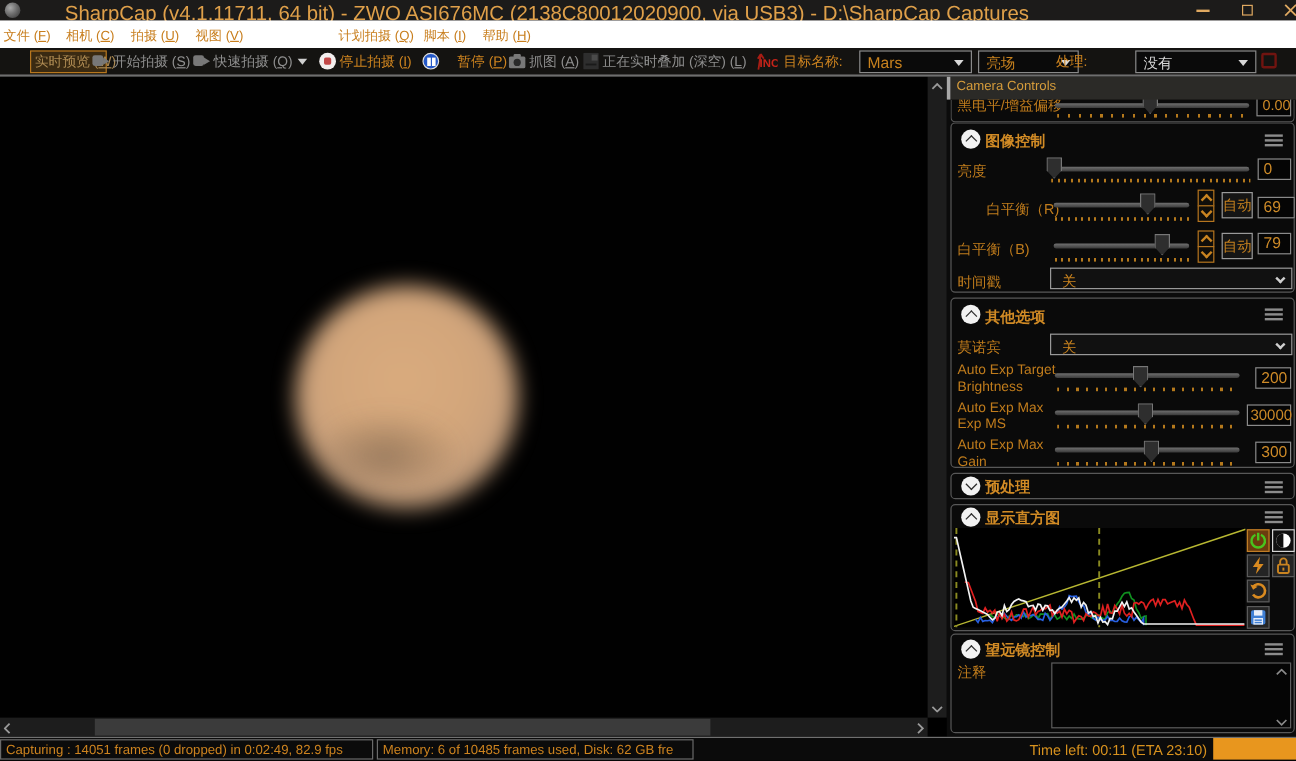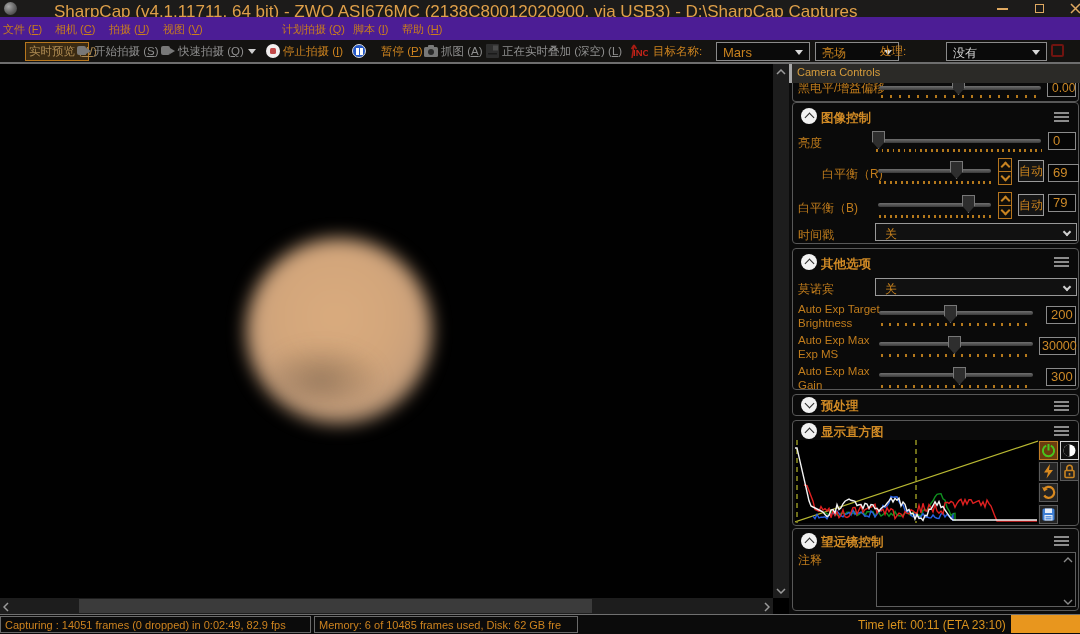--- a/index.html
+++ b/index.html
@@ -7,21 +7,21 @@
 body { font-family:"Liberation Sans", sans-serif; position:relative; }
 .abs { position:absolute; }
 .or { color:#cd831f; }
 .gr { color:#8f8f8f; }
 
 #titlebar { left:0; top:0; width:1080px; height:17px; background:#1c1b1a; }
 #titletext { left:22px; top:2px; font-size:17px; color:#dfa04a; white-space:nowrap;margin-left:32px; }
 #appicon { left:4px; top:2px; width:13px; height:13px; border-radius:50%;
   background:radial-gradient(circle at 35% 35%, #a8a8a8 0%, #6e6e6e 45%, #2e2e2e 100%); }
 
-#menubar { left:0; top:17px; width:1080px; height:23px; background:#4c1d95; color:#c87e1d; font-size:11px; }
+#menubar { left:0; top:17px; width:1080px; height:23px; background:#ffffff; color:#c87e1d; font-size:11px; }
 .mitem { position:absolute; top:5px; white-space:nowrap; }
 .mitem u, .titem u { text-decoration:underline; }
 
 #toolbar { left:0; top:40px; width:1080px; height:22px; background:#141311; }
 #toolbarline { left:0; top:62px; width:1080px; height:2px; background:#6e6e6e; }
 .titem { position:absolute; top:4px; white-space:nowrap; font-size:11.5px; }
 .icam { position:absolute; top:5px; width:14px; height:11px; }
 .icam:before { content:""; position:absolute; left:0; top:1px; width:9px; height:9px; background:#787878; border-radius:2px; }
 .icam:after { content:""; position:absolute; left:9px; top:2.5px; border-right:5px solid #787878;
   border-top:3px solid transparent; border-bottom:3px solid transparent; transform:rotate(180deg); }

